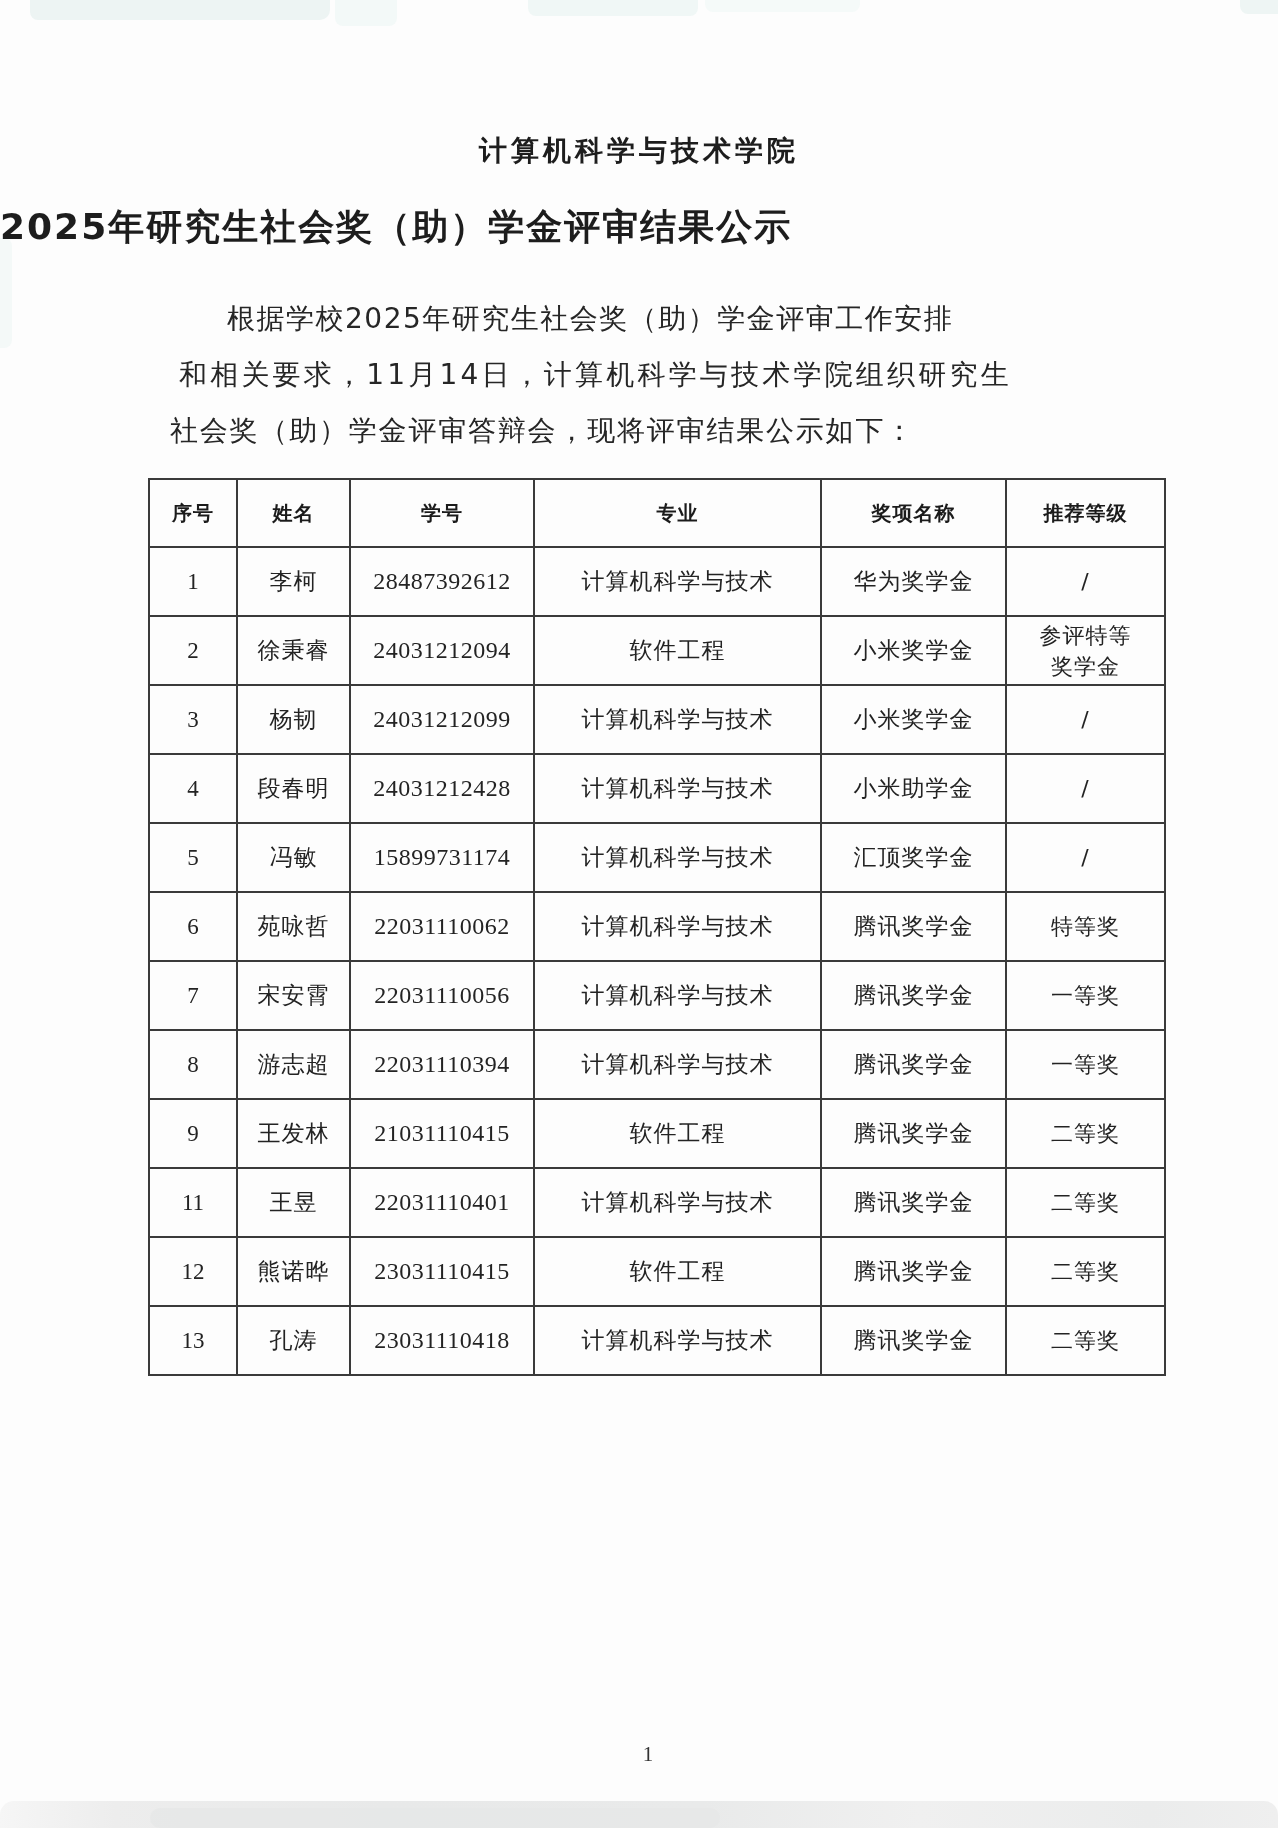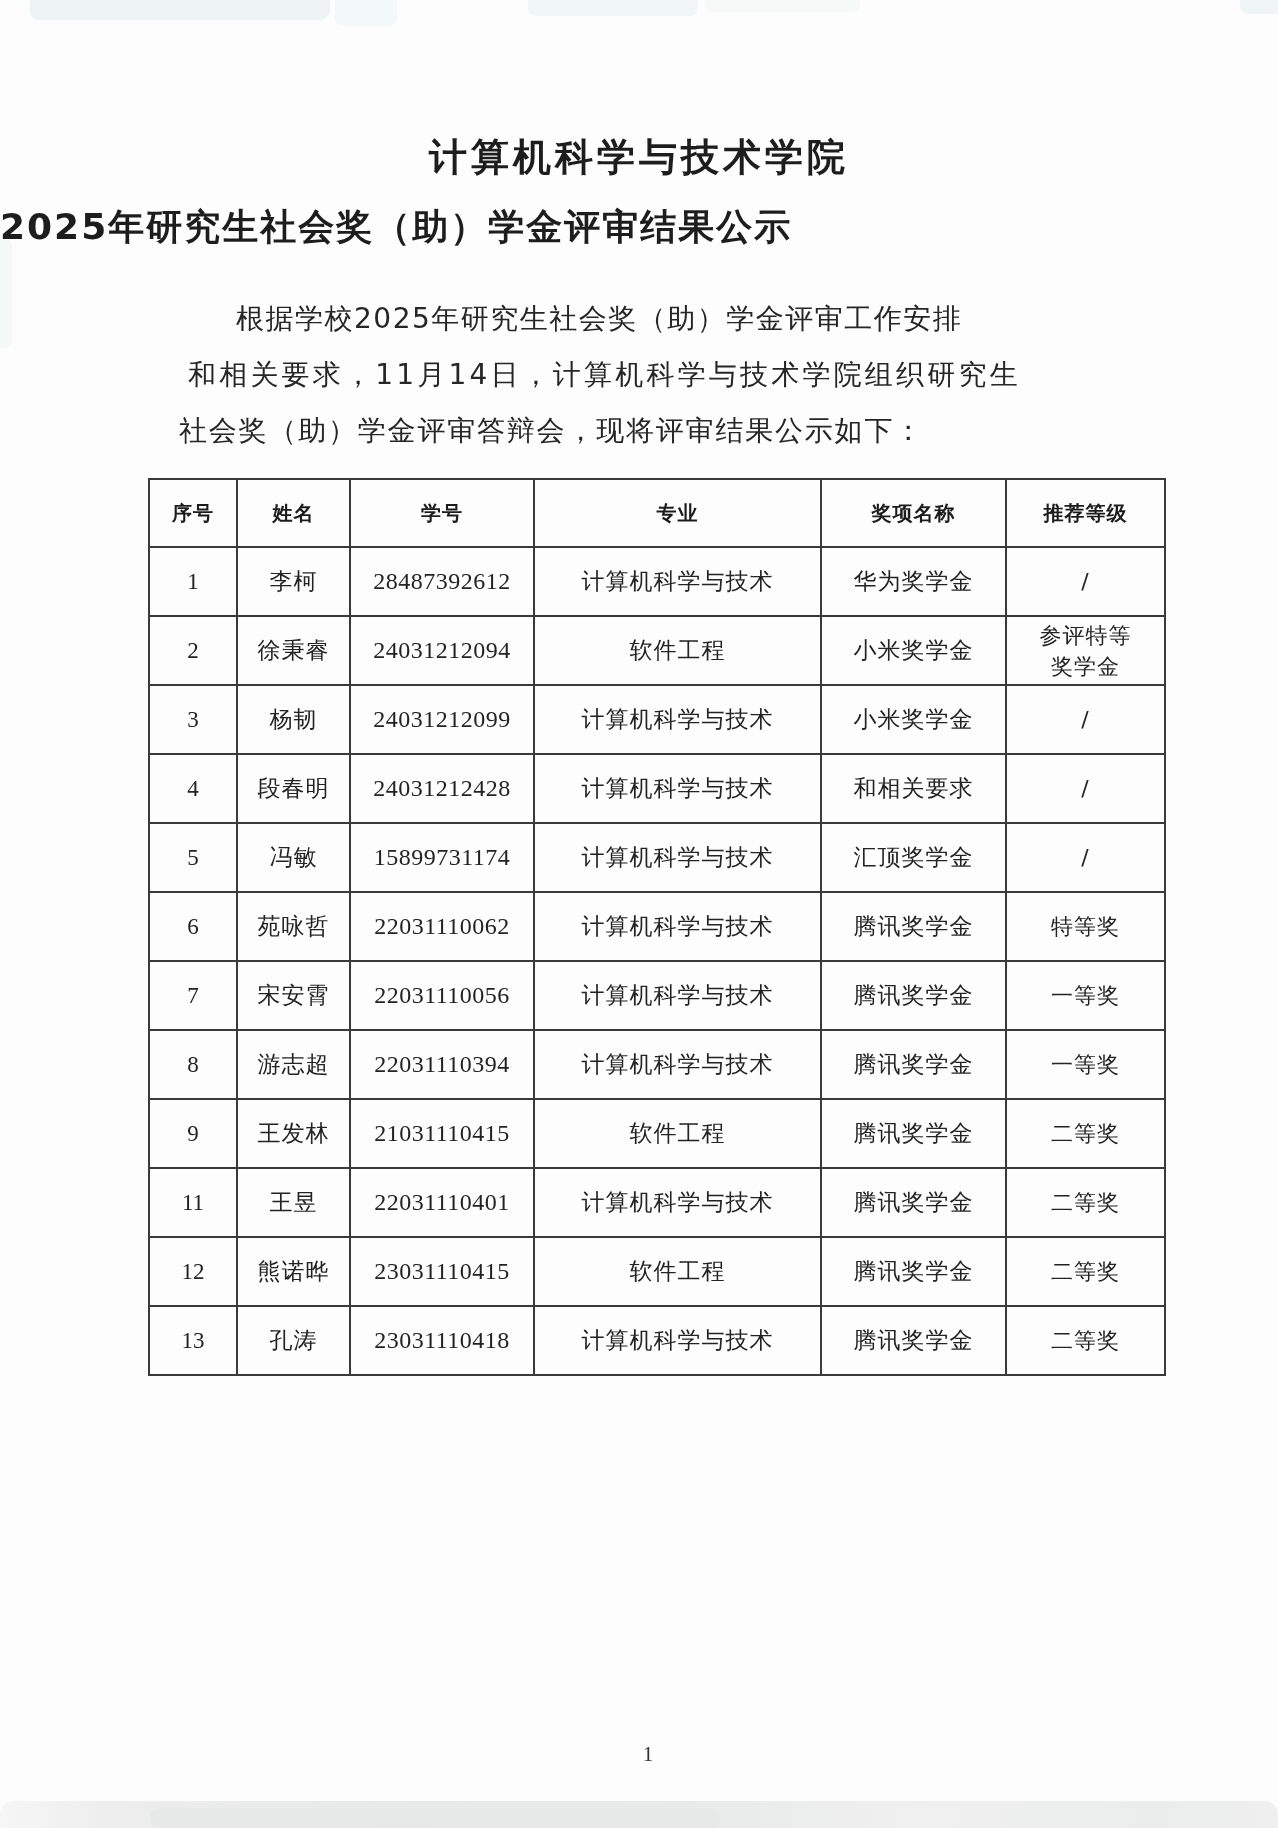--- a/index.html
+++ b/index.html
@@ -24,31 +24,31 @@
   .art-bottom {
     left: 0; top: 1801px; width: 1278px; height: 27px;
     background: linear-gradient(90deg, #f6f6f6 0%, #ededed 9%, #e8e9e9 30%, #e9eaea 55%, #f0f0f0 72%, #ebecec 90%, #efefef 100%);
     border-radius: 14px 14px 0 0;
   }
   .art-bottom2 { left: 150px; top: 1808px; width: 570px; height: 20px; background: #e6e7e7; border-radius: 10px; opacity: .7; }
 
   
   .doc-title-1 {
     position: absolute; top: 132px; left: 0; width: 100%;
-    text-align: center; font-size: 38px; font-weight: bold;
+    text-align: center; font-size: 28px; font-weight: bold;
     letter-spacing: 4px; color: #1d1d1d;
   }
   .doc-title-2 {
     position: absolute; top: 203px; left: 0; width: 100%;
     font-size: 36px; font-weight: bold;
     letter-spacing: 2px; color: #1d1d1d;
   }
 
   
-  .paragraph { position: absolute; top: 291px; left: 179px; width: 820px; }
+  .paragraph { position: absolute; top: 291px; left: 170px; width: 820px; }
   .para-line {
     height: 56px; line-height: 56px;
     font-size: 28px; color: #262626; white-space: nowrap;
   }
   .para-line.l0 { padding-left: 57px; letter-spacing: 1.5px; }
   .para-line.l1 { letter-spacing: 3.2px; margin-left: 9px; }
   .para-line.l2 { letter-spacing: 1.8px; }
 
   
   table.results {
@@ -140,21 +140,21 @@
           <td class="c2">24031212099</td>
           <td class="c3">计算机科学与技术</td>
           <td class="c4">小米奖学金</td>
           <td class="c5">/</td>
         </tr>
         <tr>
           <td class="c0">4</td>
           <td class="c1">段春明</td>
           <td class="c2">24031212428</td>
           <td class="c3">计算机科学与技术</td>
-          <td class="c4">和相关要求</td>
+          <td class="c4">小米助学金</td>
           <td class="c5">/</td>
         </tr>
         <tr>
           <td class="c0">5</td>
           <td class="c1">冯敏</td>
           <td class="c2">15899731174</td>
           <td class="c3">计算机科学与技术</td>
           <td class="c4">汇顶奖学金</td>
           <td class="c5">/</td>
         </tr>

